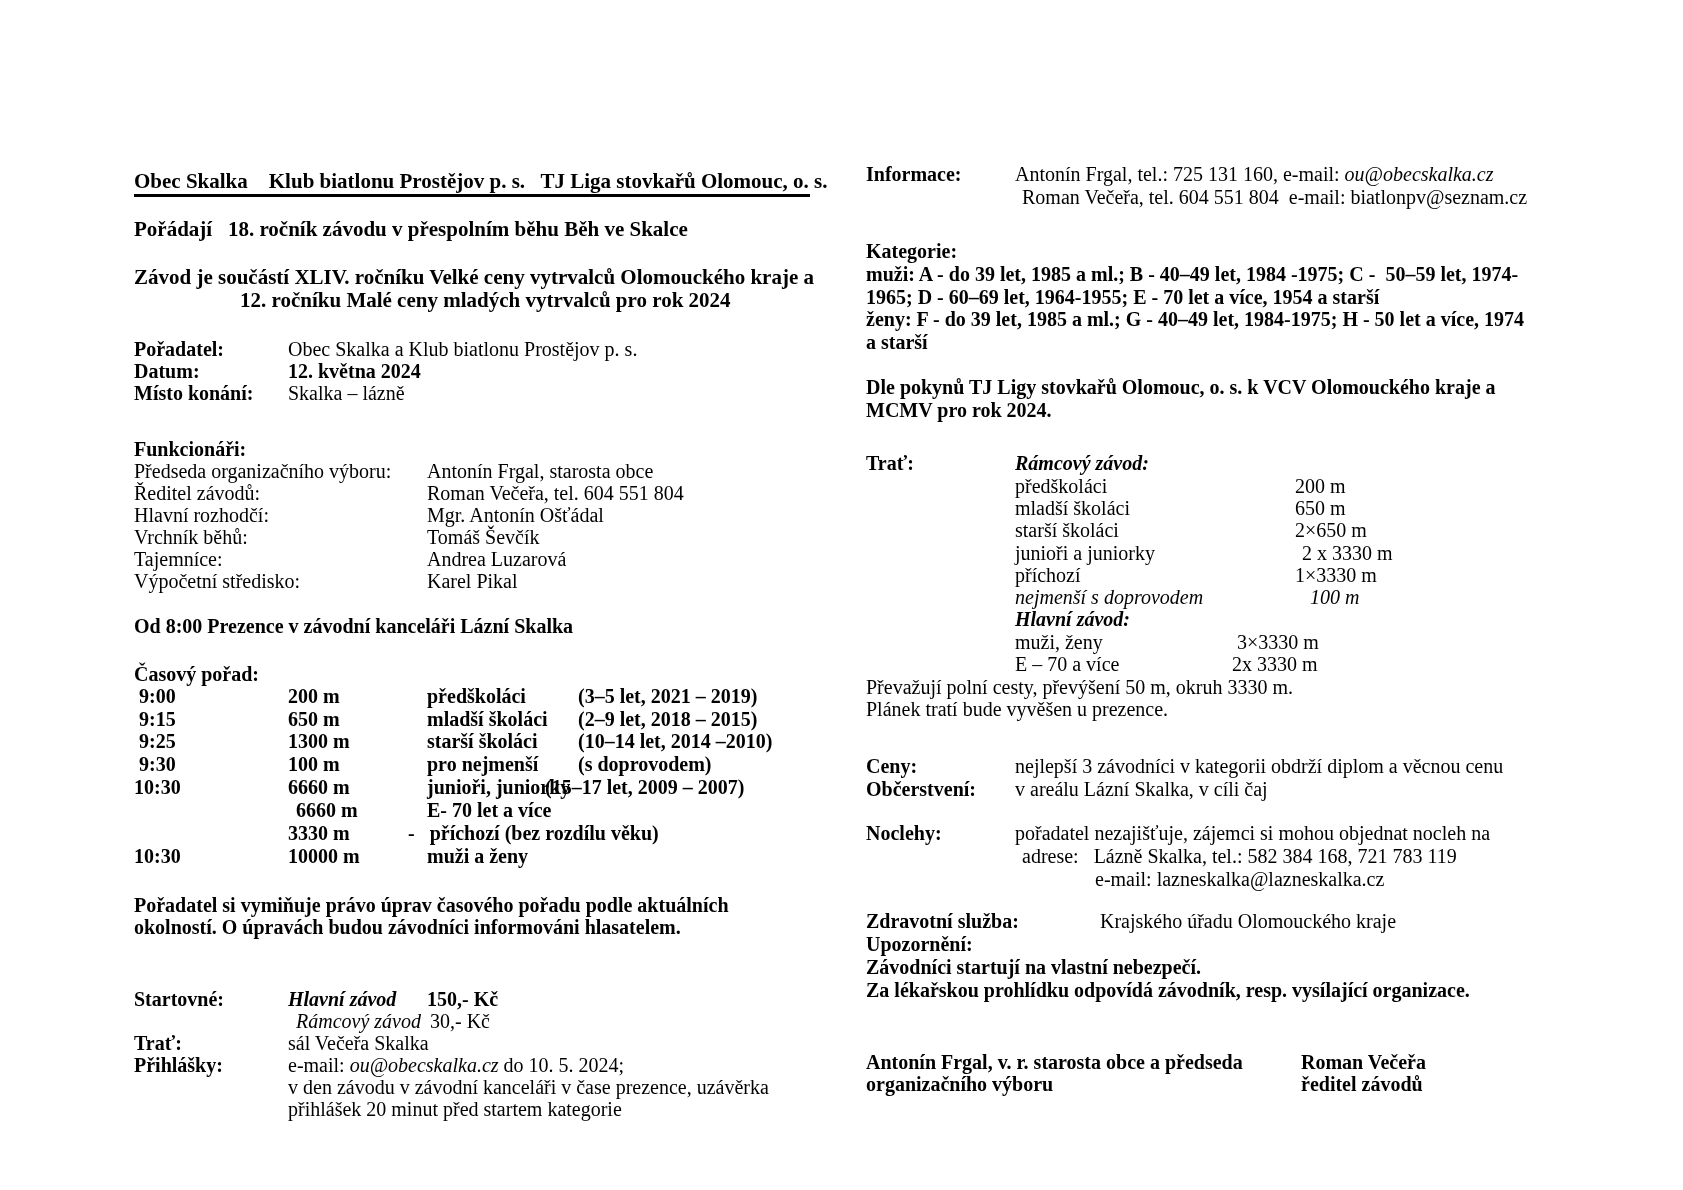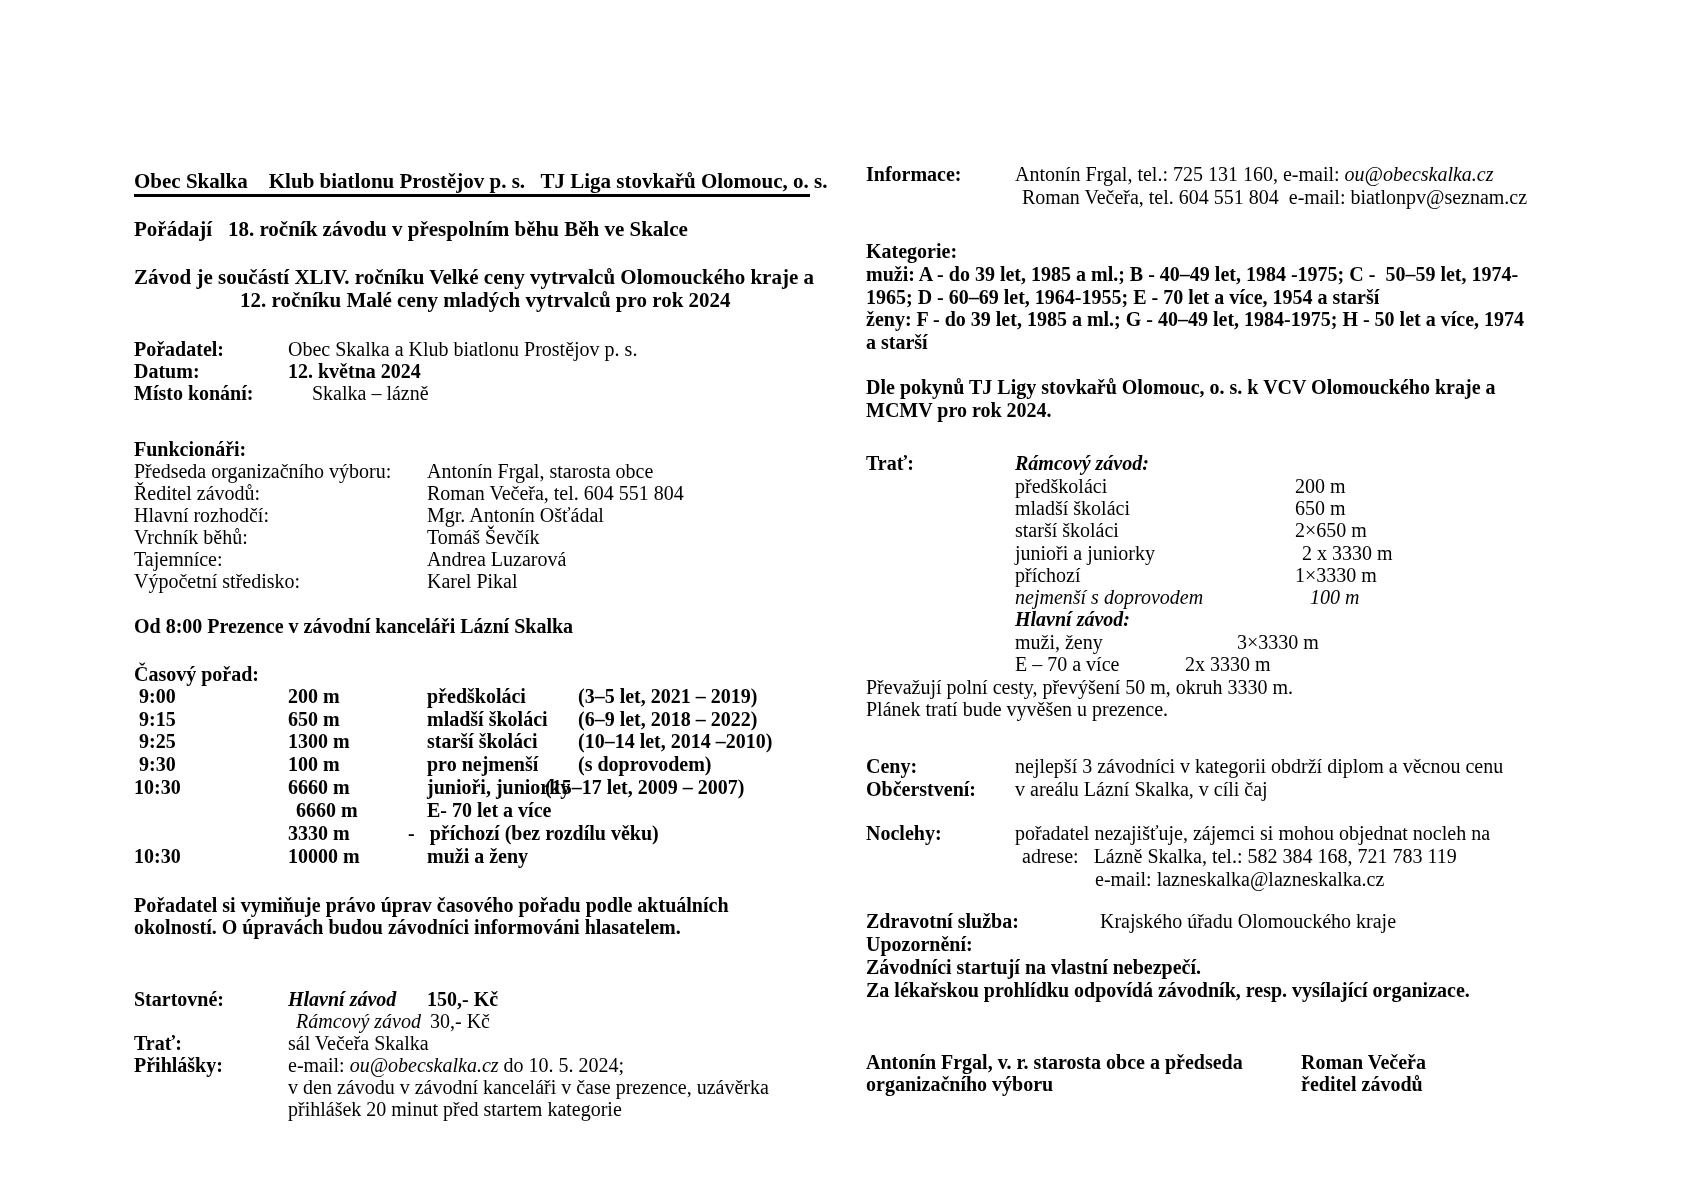--- a/index.html
+++ b/index.html
@@ -24,21 +24,21 @@
     <span class="t b fs21" style="left:134px; top:218px;">Pořádají   18. ročník závodu v přespolním běhu Běh ve Skalce</span>
     <span class="t b fs21" style="left:134px; top:266px;">Závod je součástí XLIV. ročníku Velké ceny vytrvalců Olomouckého kraje a</span>
     <span class="t b fs21" style="left:240px; top:289px;">12. ročníku Malé ceny mladých vytrvalců pro rok 2024</span>
 
     <div>
       <span class="t b" style="left:134px; top:338px;">Pořadatel:</span>
       <span class="t" style="left:288px; top:338px;">Obec Skalka a Klub biatlonu Prostějov p. s.</span>
       <span class="t b" style="left:134px; top:360px;">Datum:</span>
       <span class="t b" style="left:288px; top:360px;">12. května 2024</span>
       <span class="t b" style="left:134px; top:382px;">Místo konání:</span>
-      <span class="t" style="left:288px; top:382px;margin-left:24px;">Skalka – lázně</span>
+      <span class="t" style="left:288px; top:382px;">Skalka – lázně</span>
     </div>
 
     <div>
       <span class="t b" style="left:134px; top:438px;">Funkcionáři:</span>
       <span class="t" style="left:134px; top:460px;">Předseda organizačního výboru:</span>
       <span class="t" style="left:427px; top:460px;">Antonín Frgal, starosta obce</span>
       <span class="t" style="left:134px; top:482px;">Ředitel závodů:</span>
       <span class="t" style="left:427px; top:482px;">Roman Večeřa, tel. 604 551 804</span>
       <span class="t" style="left:134px; top:504px;">Hlavní rozhodčí:</span>
       <span class="t" style="left:427px; top:504px;">Mgr. Antonín Ošťádal</span>
@@ -56,21 +56,21 @@
       <span class="t b" style="left:134px; top:663px;">Časový pořad:</span>
 
       <span class="t b" style="left:139px; top:685px;">9:00</span>
       <span class="t b" style="left:288px; top:685px;">200 m</span>
       <span class="t b" style="left:427px; top:685px;">předškoláci</span>
       <span class="t b" style="left:578px; top:685px;">(3–5 let, 2021 – 2019)</span>
 
       <span class="t b" style="left:139px; top:708px;">9:15</span>
       <span class="t b" style="left:288px; top:708px;">650 m</span>
       <span class="t b" style="left:427px; top:708px;">mladší školáci</span>
-      <span class="t b" style="left:578px; top:708px;">(6–9 let, 2018 – 2022)</span>
+      <span class="t b" style="left:578px; top:708px;">(2–9 let, 2018 – 2015)</span>
 
       <span class="t b" style="left:139px; top:730px;">9:25</span>
       <span class="t b" style="left:288px; top:730px;">1300 m</span>
       <span class="t b" style="left:427px; top:730px;">starší školáci</span>
       <span class="t b" style="left:578px; top:730px;">(10–14 let, 2014 –2010)</span>
 
       <span class="t b" style="left:139px; top:753px;">9:30</span>
       <span class="t b" style="left:288px; top:753px;">100 m</span>
       <span class="t b" style="left:427px; top:753px;">pro nejmenší</span>
       <span class="t b" style="left:578px; top:753px;">(s doprovodem)</span>
@@ -141,21 +141,21 @@
       <span class="t" style="left:1302px; top:542px;">2 x 3330 m</span>
       <span class="t" style="left:1015px; top:564px;">příchozí</span>
       <span class="t" style="left:1295px; top:564px;">1×3330 m</span>
       <span class="t i" style="left:1015px; top:586px;">nejmenší s doprovodem</span>
       <span class="t i" style="left:1310px; top:586px;">100 m</span>
 
       <span class="t b i" style="left:1015px; top:608px;">Hlavní závod:</span>
       <span class="t" style="left:1015px; top:631px;">muži, ženy</span>
       <span class="t" style="left:1237px; top:631px;">3×3330 m</span>
       <span class="t" style="left:1015px; top:653px;">E – 70 a více</span>
-      <span class="t" style="left:1185px; top:653px;">2x 3330 m</span>
+      <span class="t" style="left:1232px; top:653px;">2x 3330 m</span>
 
       <span class="t" style="left:866px; top:676px;">Převažují polní cesty, převýšení 50 m, okruh 3330 m.</span>
       <span class="t" style="left:866px; top:698px;">Plánek tratí bude vyvěšen u prezence.</span>
     </div>
 
     <div>
       <span class="t b" style="left:866px; top:755px;">Ceny:</span>
       <span class="t" style="left:1015px; top:755px;">nejlepší 3 závodníci v kategorii obdrží diplom a věcnou cenu</span>
       <span class="t b" style="left:866px; top:778px;">Občerstvení:</span>
       <span class="t" style="left:1015px; top:778px;">v areálu Lázní Skalka, v cíli čaj</span>

